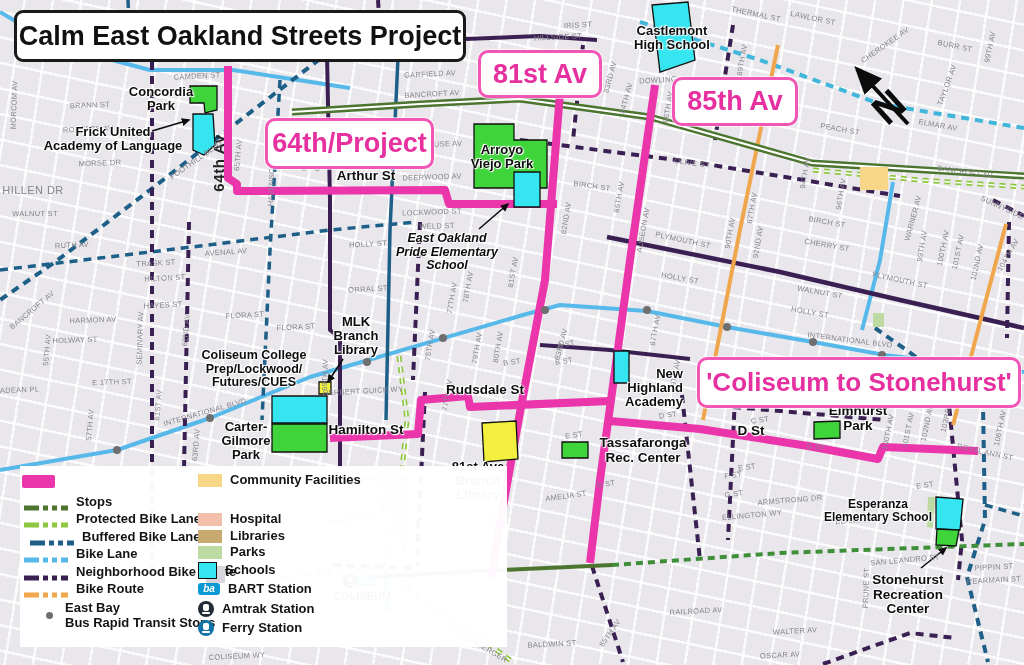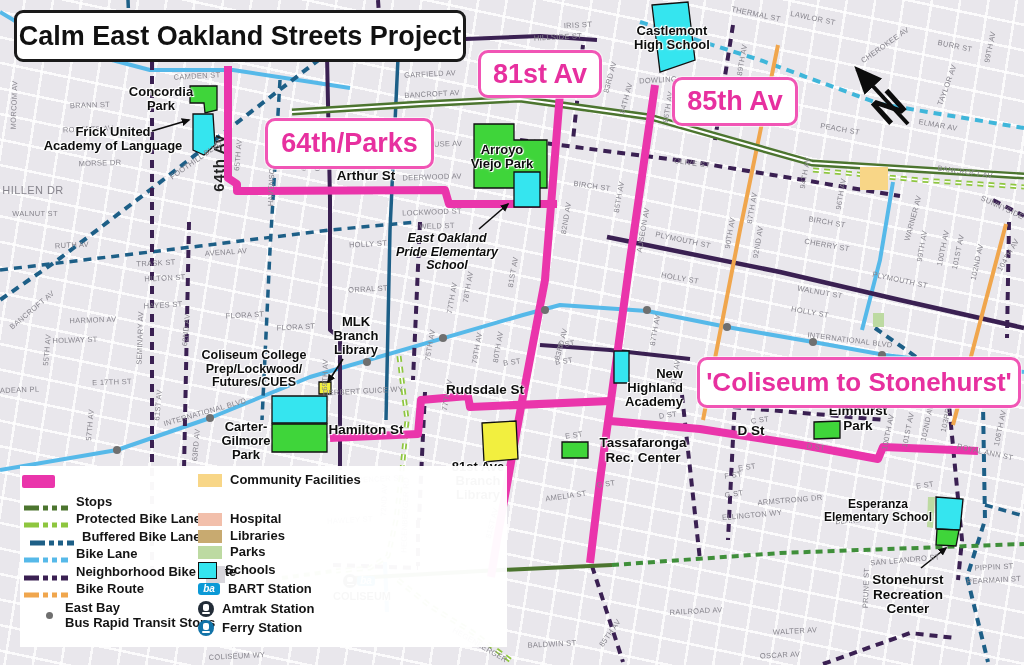--- a/index.html
+++ b/index.html
@@ -396,18 +396,18 @@
         <div class="round-ic amtrak" style="width: 16px; height: 16px;"></div>
         <div class="lg-label">Amtrak Station</div>
       </div>
       <div class="lg-row" style="left: 198px; top: 620px;">
         <div class="round-ic ferry" style="width: 16px; height: 16px;"></div>
         <div class="lg-label">Ferry Station</div>
       </div>
     </div>
 
   <div id="callouts">
-      <div class="callout" style="left: 265px; top: 118px; width: 163px; height: 45px; font-size: 27px;">64th/Parks</div>
+      <div class="callout" style="left: 265px; top: 118px; width: 163px; height: 45px; font-size: 27px;">64th/Project</div>
       <div class="callout" style="left: 478px; top: 50px; width: 118px; height: 42px; font-size: 27px;">81st Av</div>
       <div class="callout" style="left: 672px; top: 77px; width: 120px; height: 43px; font-size: 27px;">85th Av</div>
       <div class="callout" style="left: 697px; top: 357px; width: 318px; height: 45px; font-size: 26px;">'Coliseum to Stonehurst'</div>
     </div>
 </div>
 
 </body></html>

